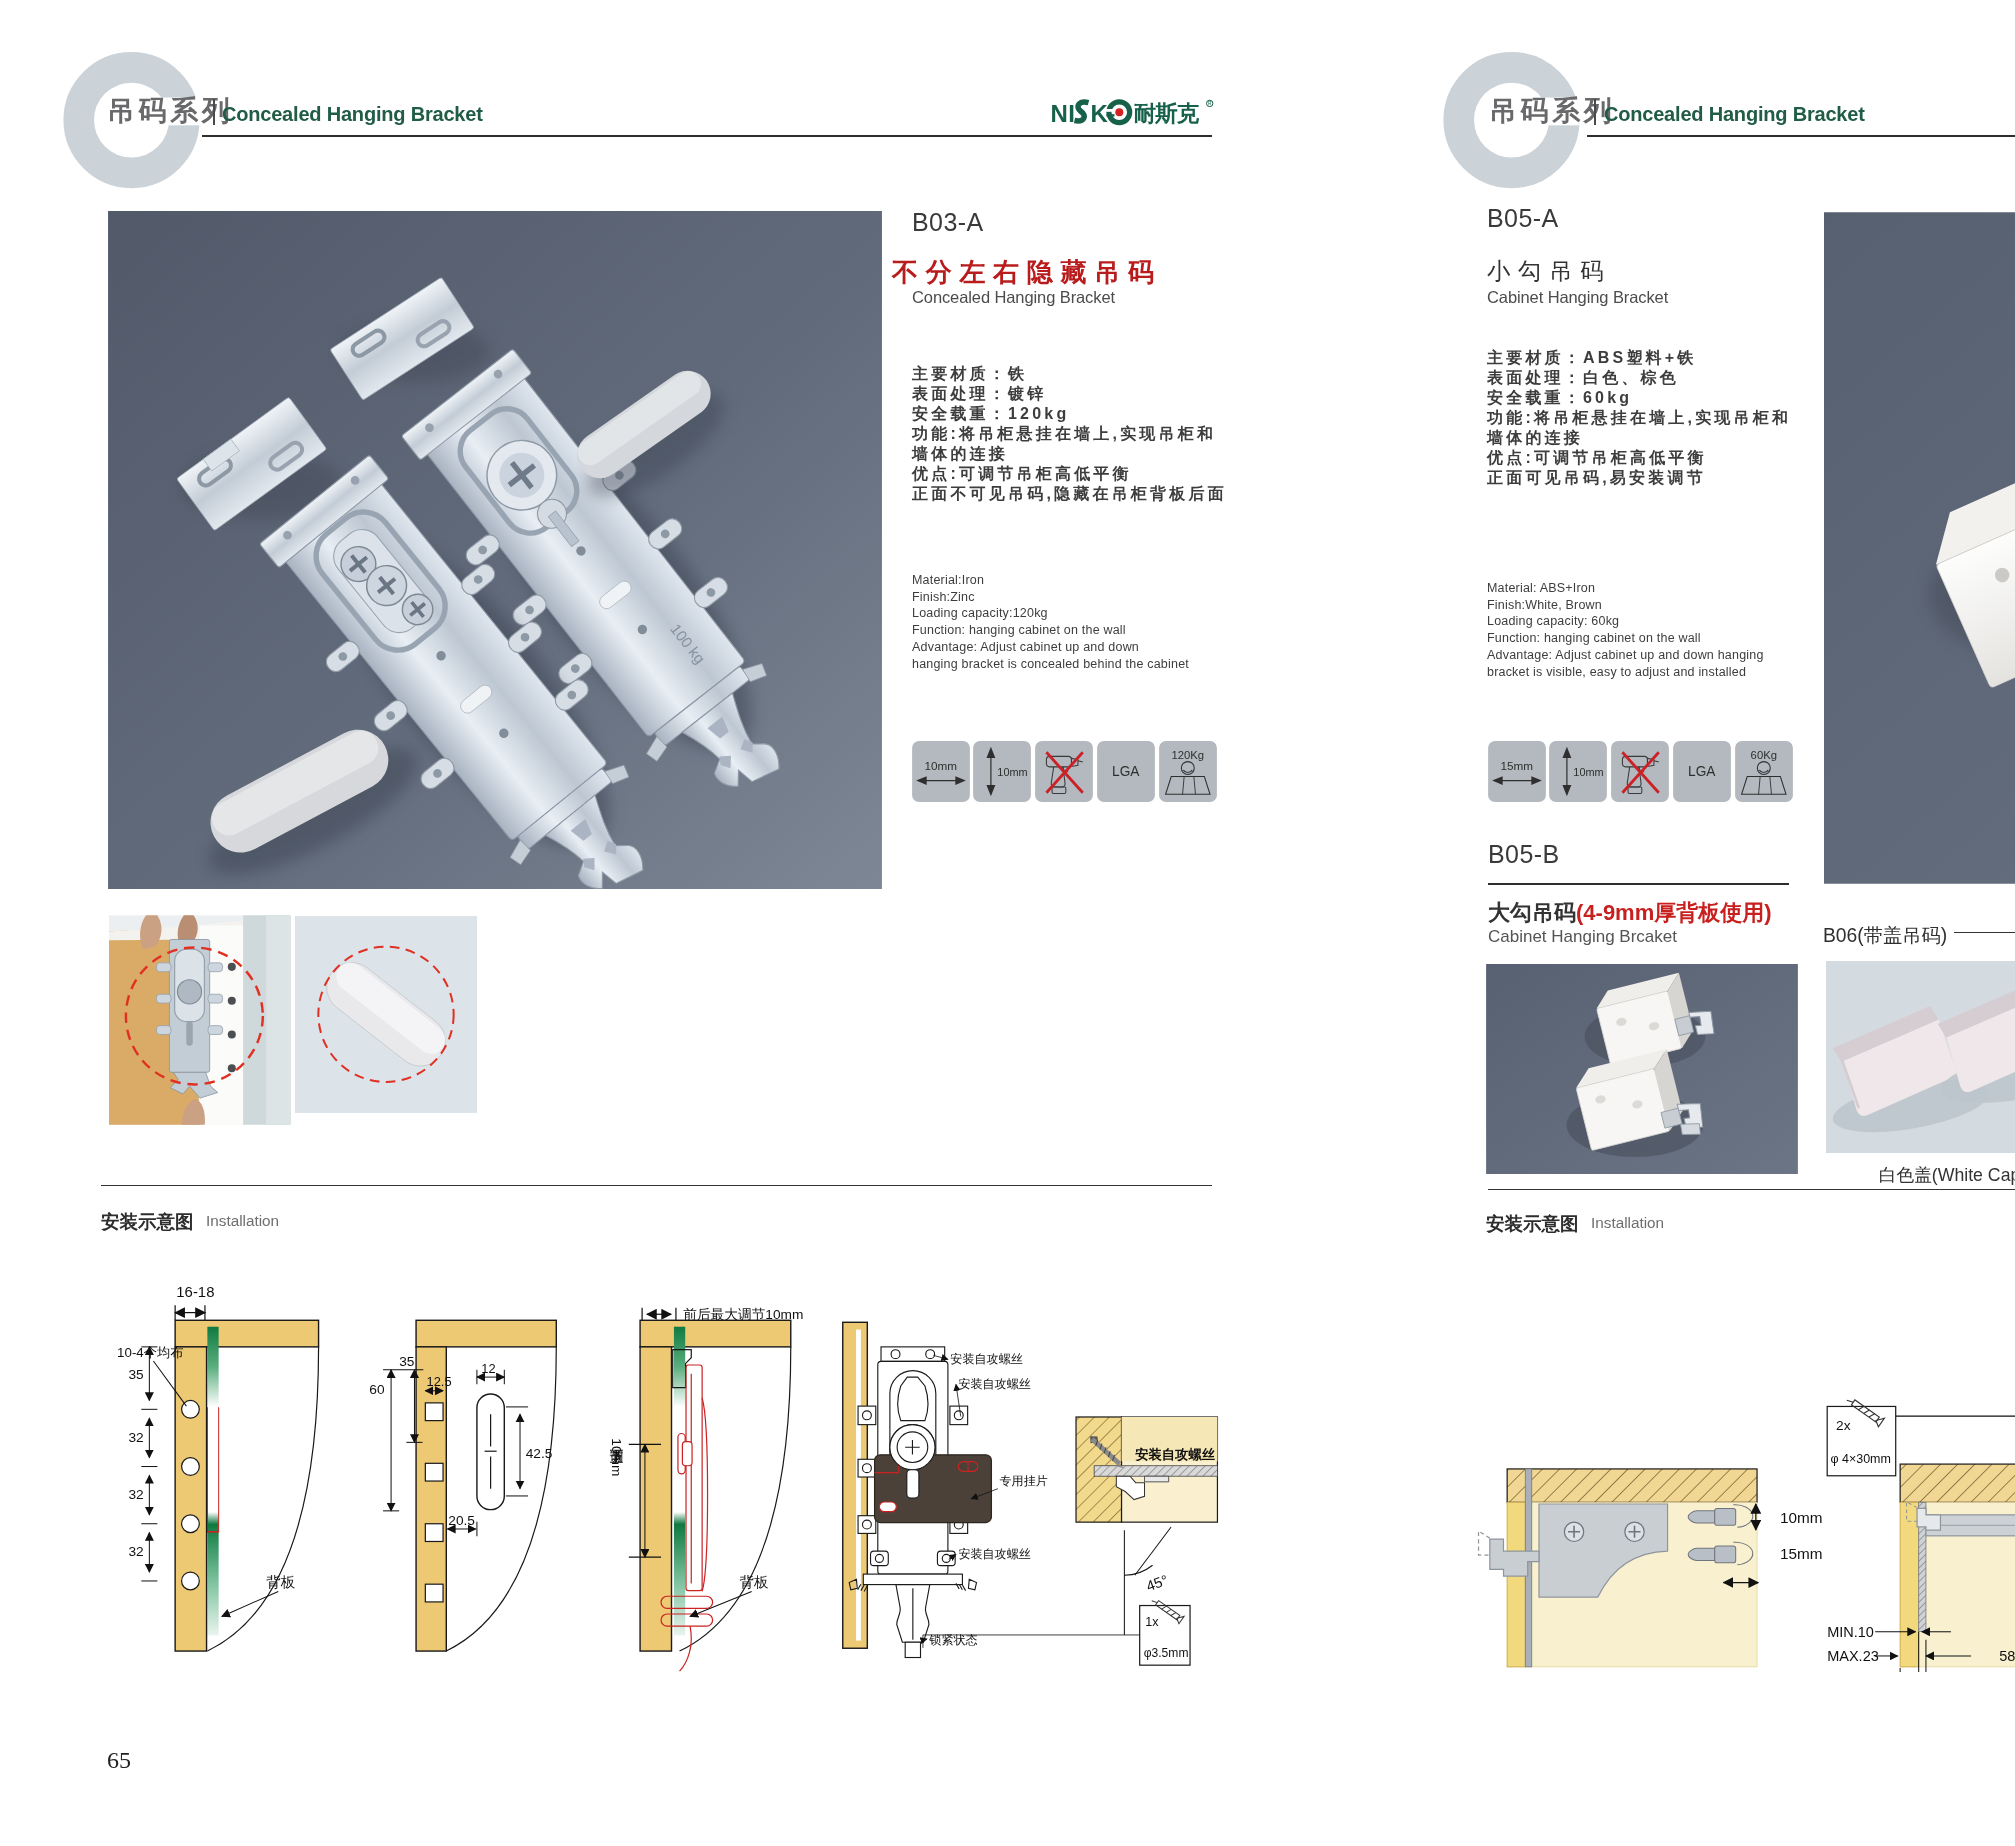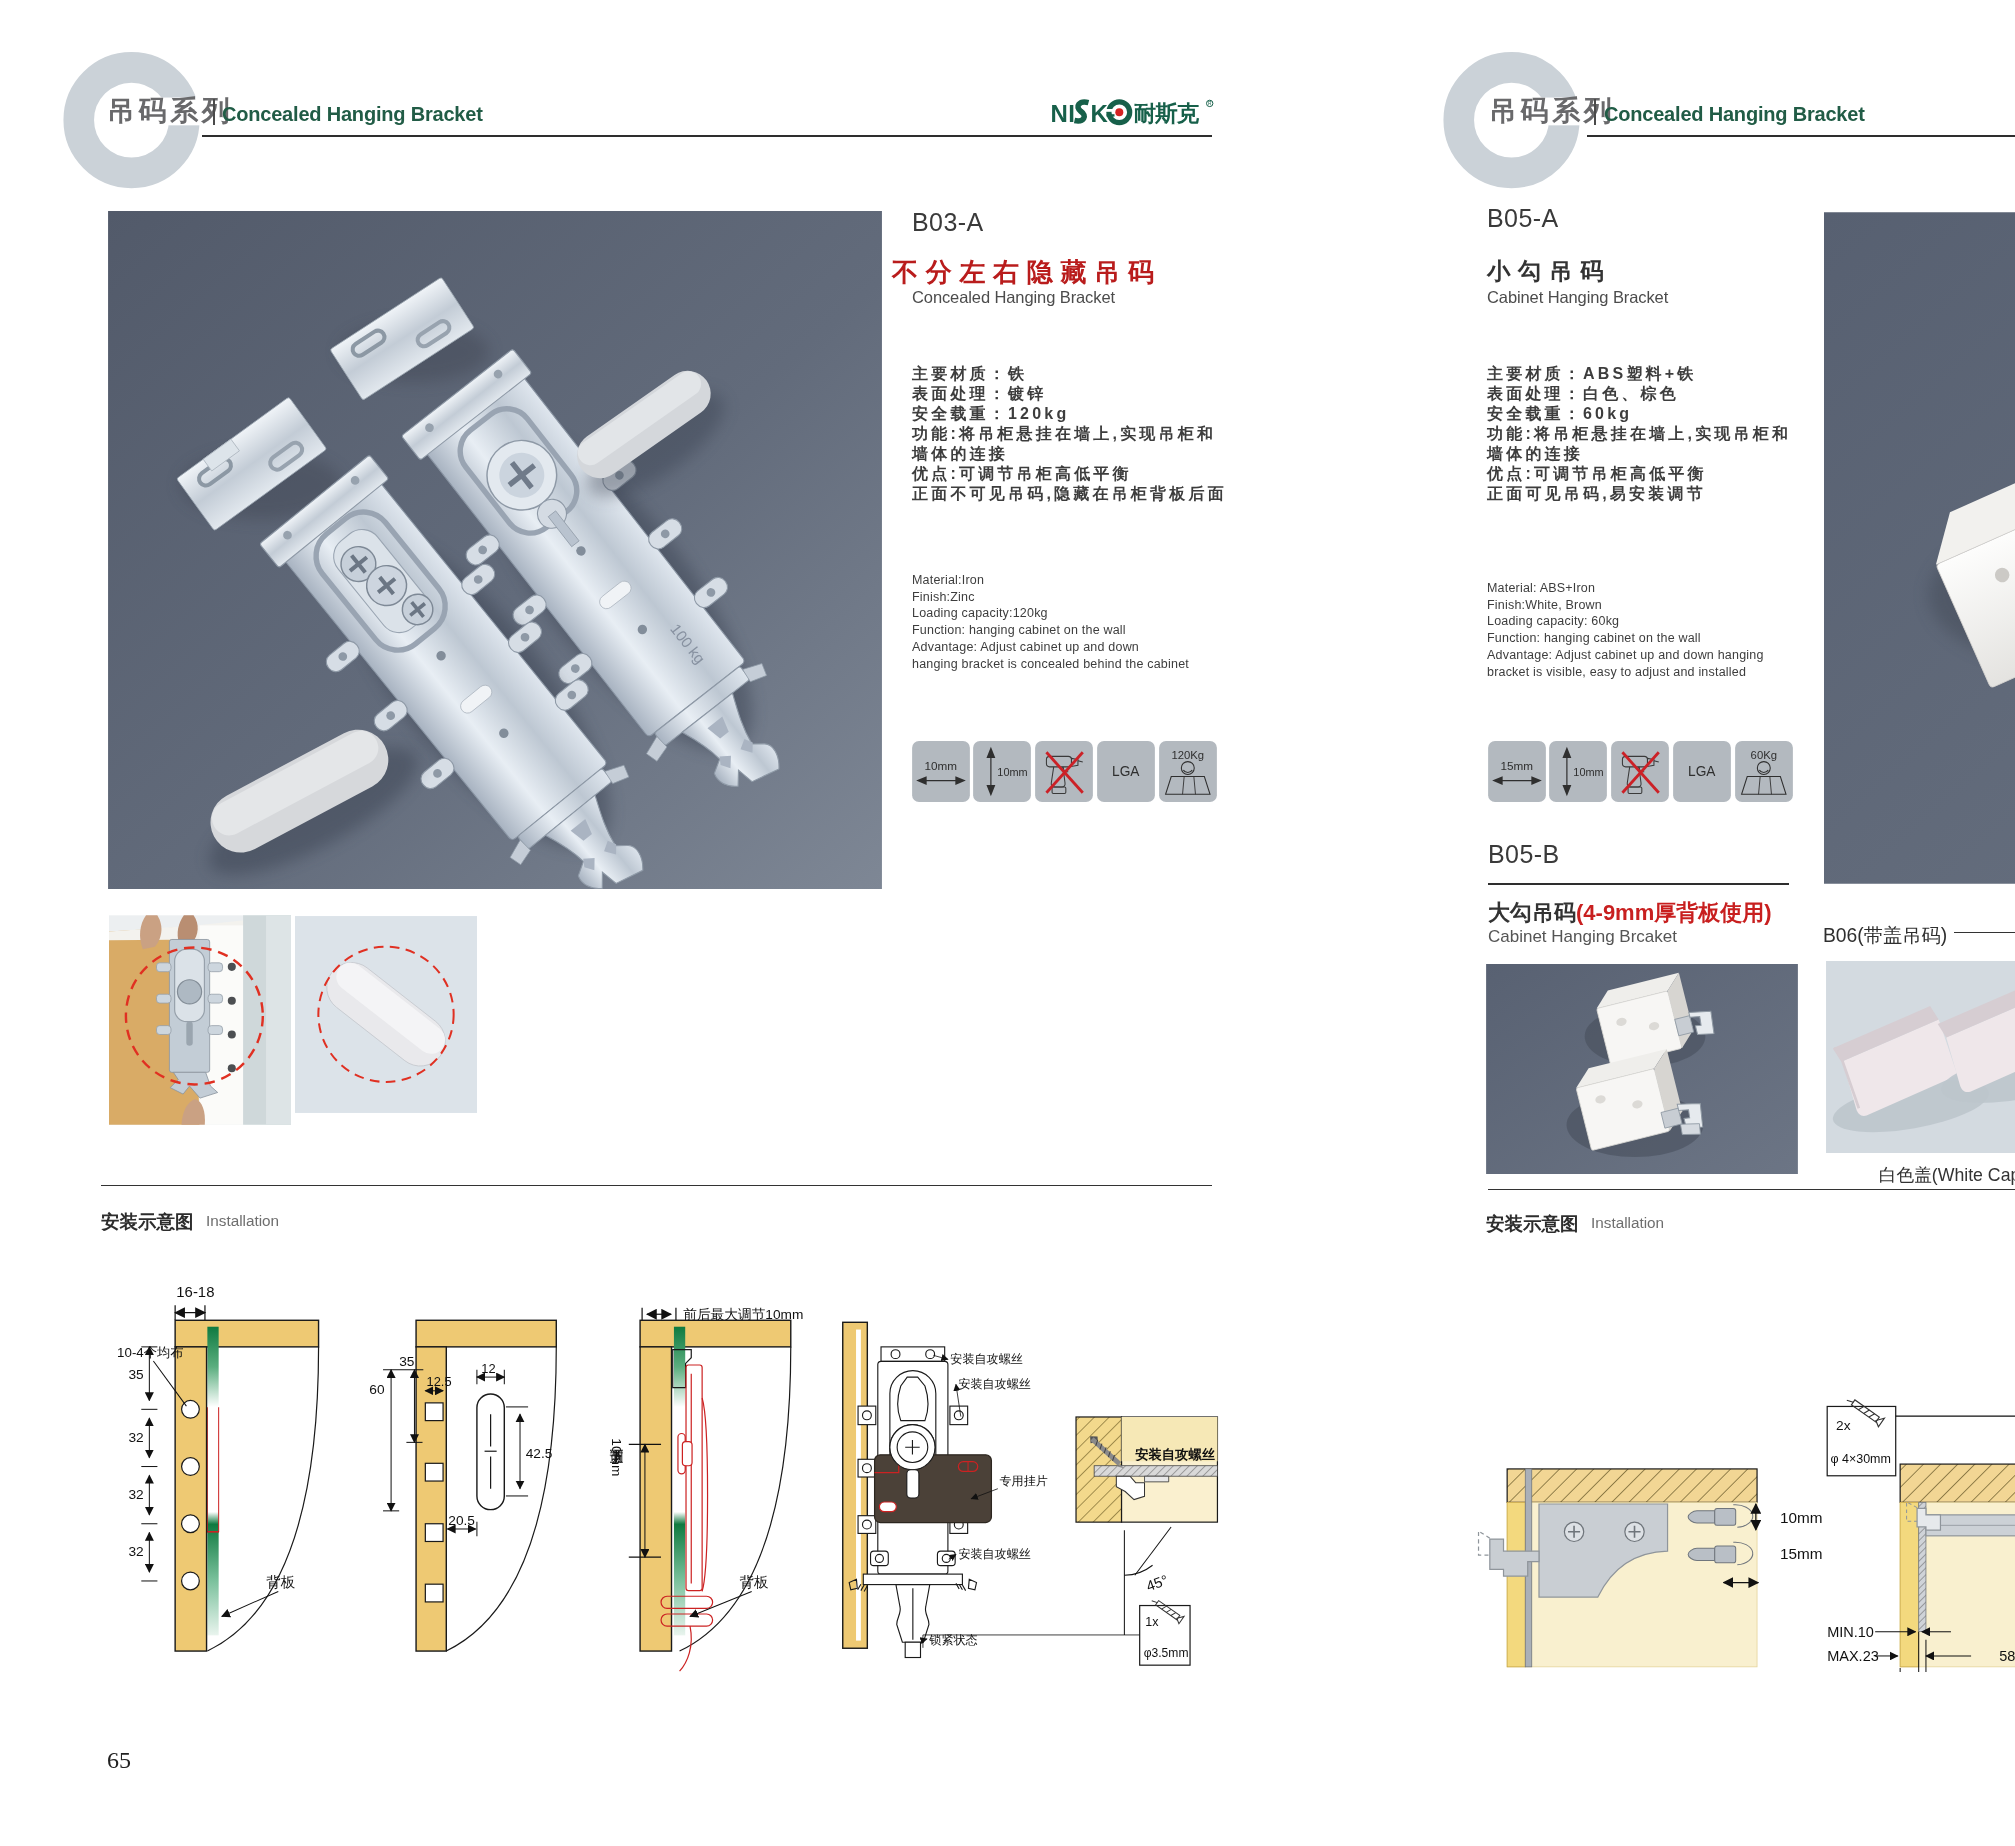--- a/index.html
+++ b/index.html
@@ -325,25 +325,25 @@
 <div class="abs" style="left:101px;top:1209px;font-size:18.5px;font-weight:bold;color:#2d2d2d">安装示意图</div>
 <div class="abs" style="left:206px;top:1212px;font-size:15.3px;color:#6e6e6e">Installation</div>
 
 <div class="abs" style="left:1488px;top:1189px;width:1108px;height:1.2px;background:#333"></div>
 
 <div class="abs" style="left:1486px;top:1211px;font-size:18.5px;font-weight:bold;color:#2d2d2d">安装示意图</div>
 <div class="abs" style="left:1591px;top:1214px;font-size:15.3px;color:#6e6e6e">Installation</div>
 
 <div class="abs" style="left:1487px;top:204px;font-size:25px;color:#3a3a3a;letter-spacing:0.4px">B05-A</div>
 
-<div class="abs" style="left:1487px;top:255px;font-size:23.4px;font-weight:bold;color:#333;letter-spacing:7.7px">小勾吊码</div>
+<div class="abs" style="left:1487px;top:255px;font-size:23.4px;font-weight:normal;color:#333;letter-spacing:7.7px">小勾吊码</div>
 
 <div class="abs" style="left:1487px;top:288px;font-size:16.5px;color:#4c4c4c;letter-spacing:-0.1px">Cabinet Hanging Bracket</div>
 
-<div class="abs cnspec" style="left:1487px;top:364px">主要材质：ABS塑料+铁<br>表面处理：白色、棕色<br>安全载重：60kg<br>功能:将吊柜悬挂在墙上,实现吊柜和<br>墙体的连接<br>优点:可调节吊柜高低平衡<br>正面可见吊码,易安装调节</div>
+<div class="abs cnspec" style="left:1487px;top:348px">主要材质：ABS塑料+铁<br>表面处理：白色、棕色<br>安全载重：60kg<br>功能:将吊柜悬挂在墙上,实现吊柜和<br>墙体的连接<br>优点:可调节吊柜高低平衡<br>正面可见吊码,易安装调节</div>
 
 <div class="abs enspec" style="left:1487px;top:580px">Material: ABS+Iron<br>Finish:White, Brown<br>Loading capacity: 60kg<br>Function: hanging cabinet on the wall<br>Advantage: Adjust cabinet up and down hanging<br>bracket is visible, easy to adjust and installed</div>
 
 <svg class="abs" style="left:1824px;top:212px" width="773" height="672" viewBox="0 0 1919 1667">
 <defs>
 <linearGradient id="pbg2" x1="0" y1="0" x2="1" y2="1">
 <stop offset="0" stop-color="#576071"></stop>
         <stop offset="1" stop-color="#6a7382"></stop>
 </linearGradient>
 <linearGradient id="whiteblk" x1="0" y1="0" x2="0" y2="1">

